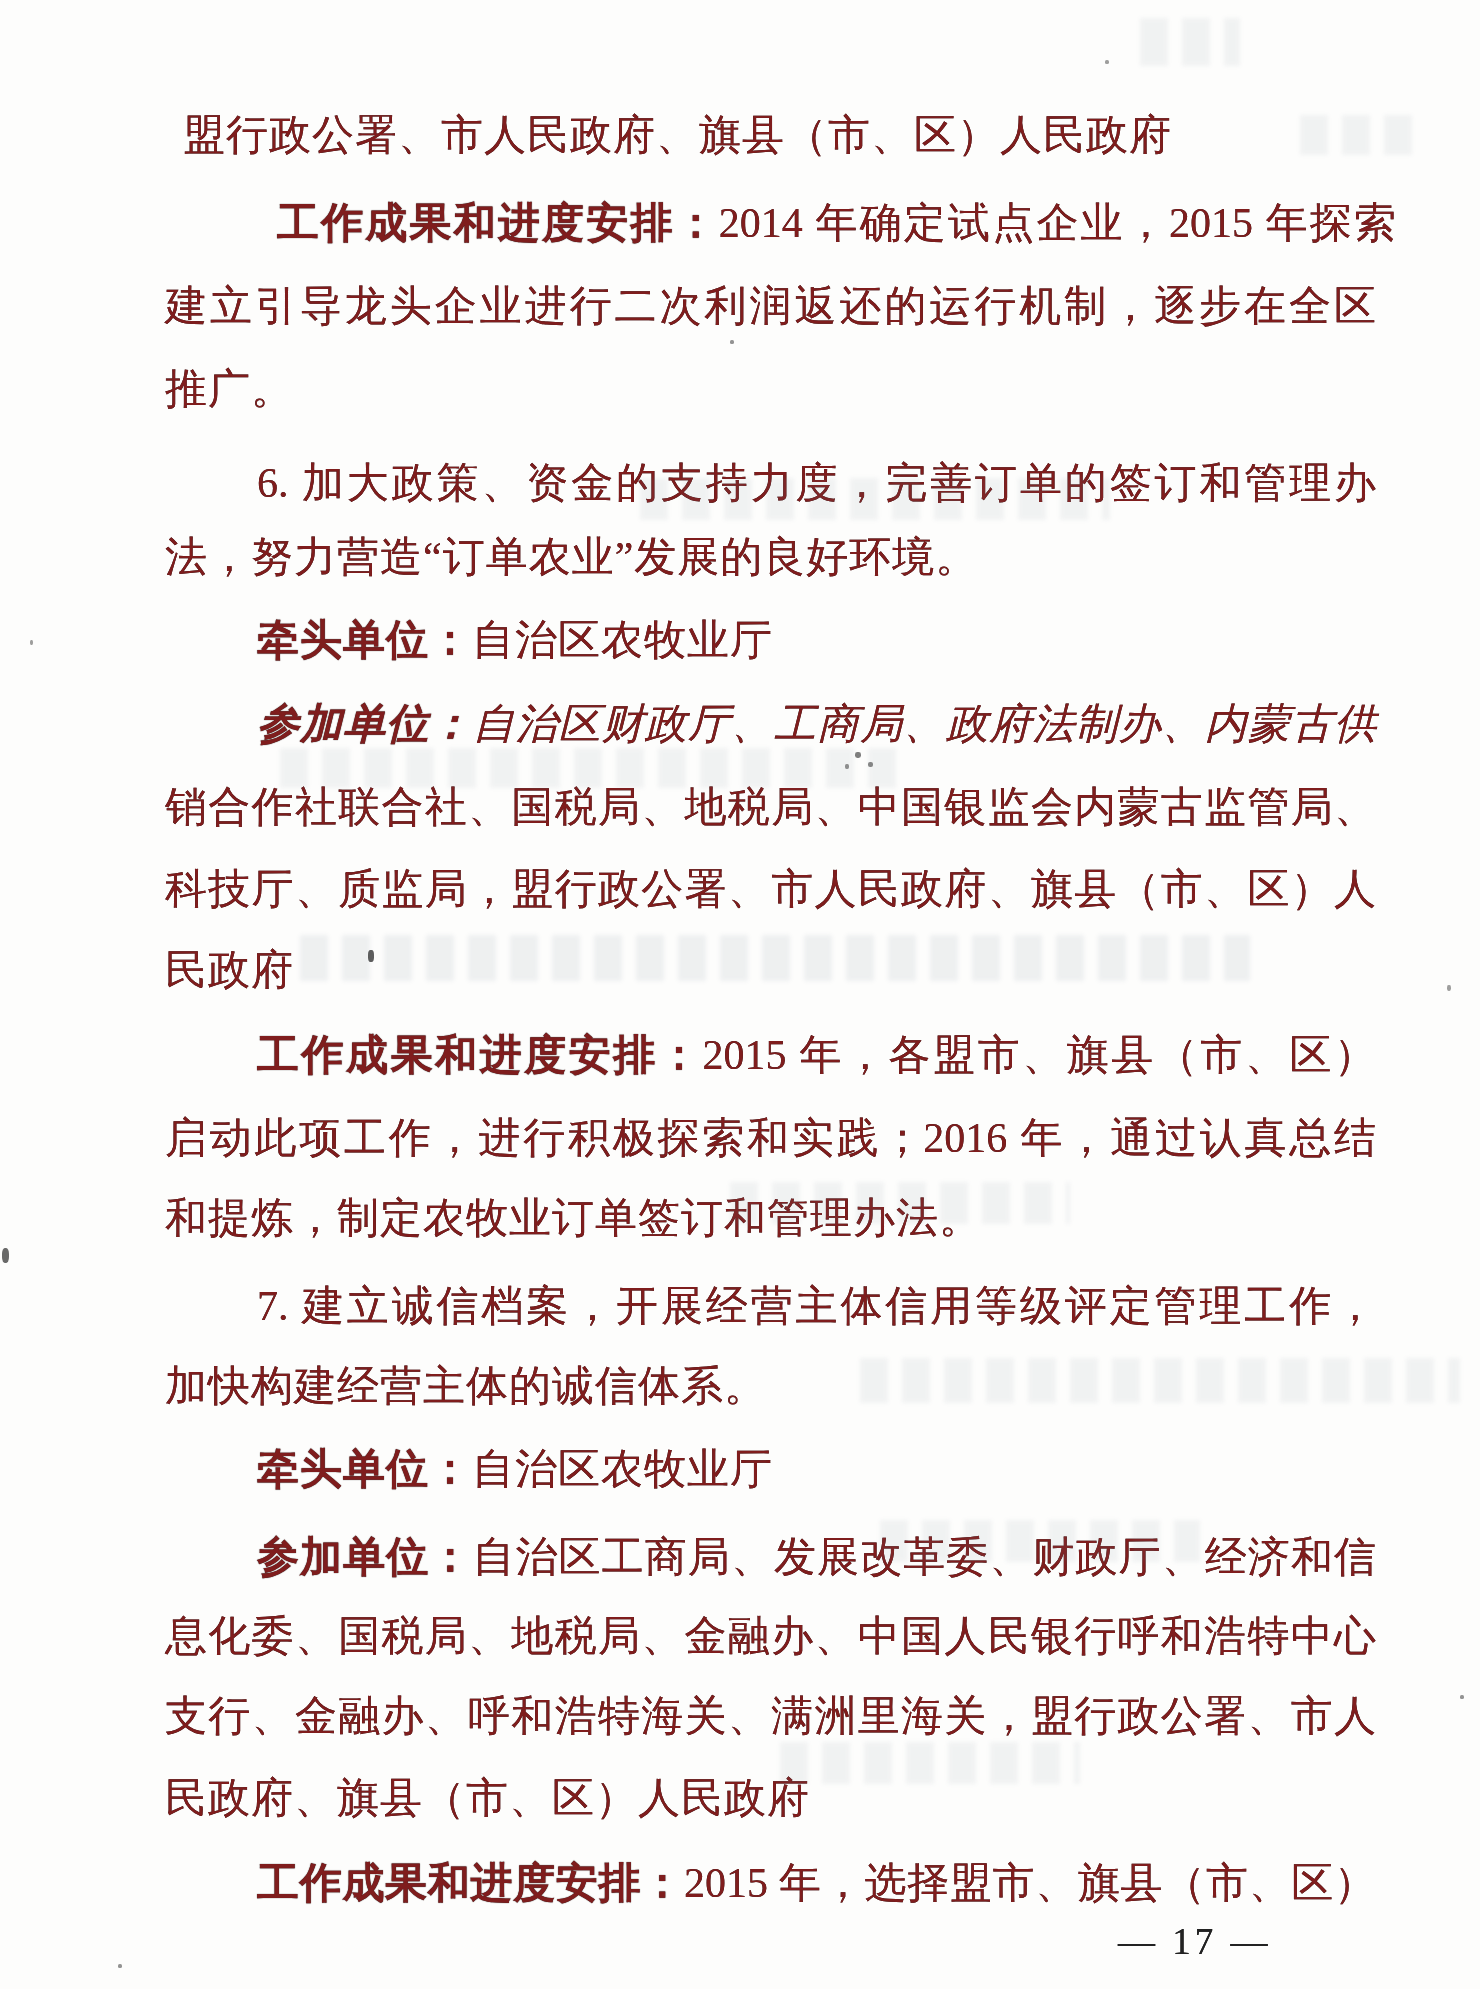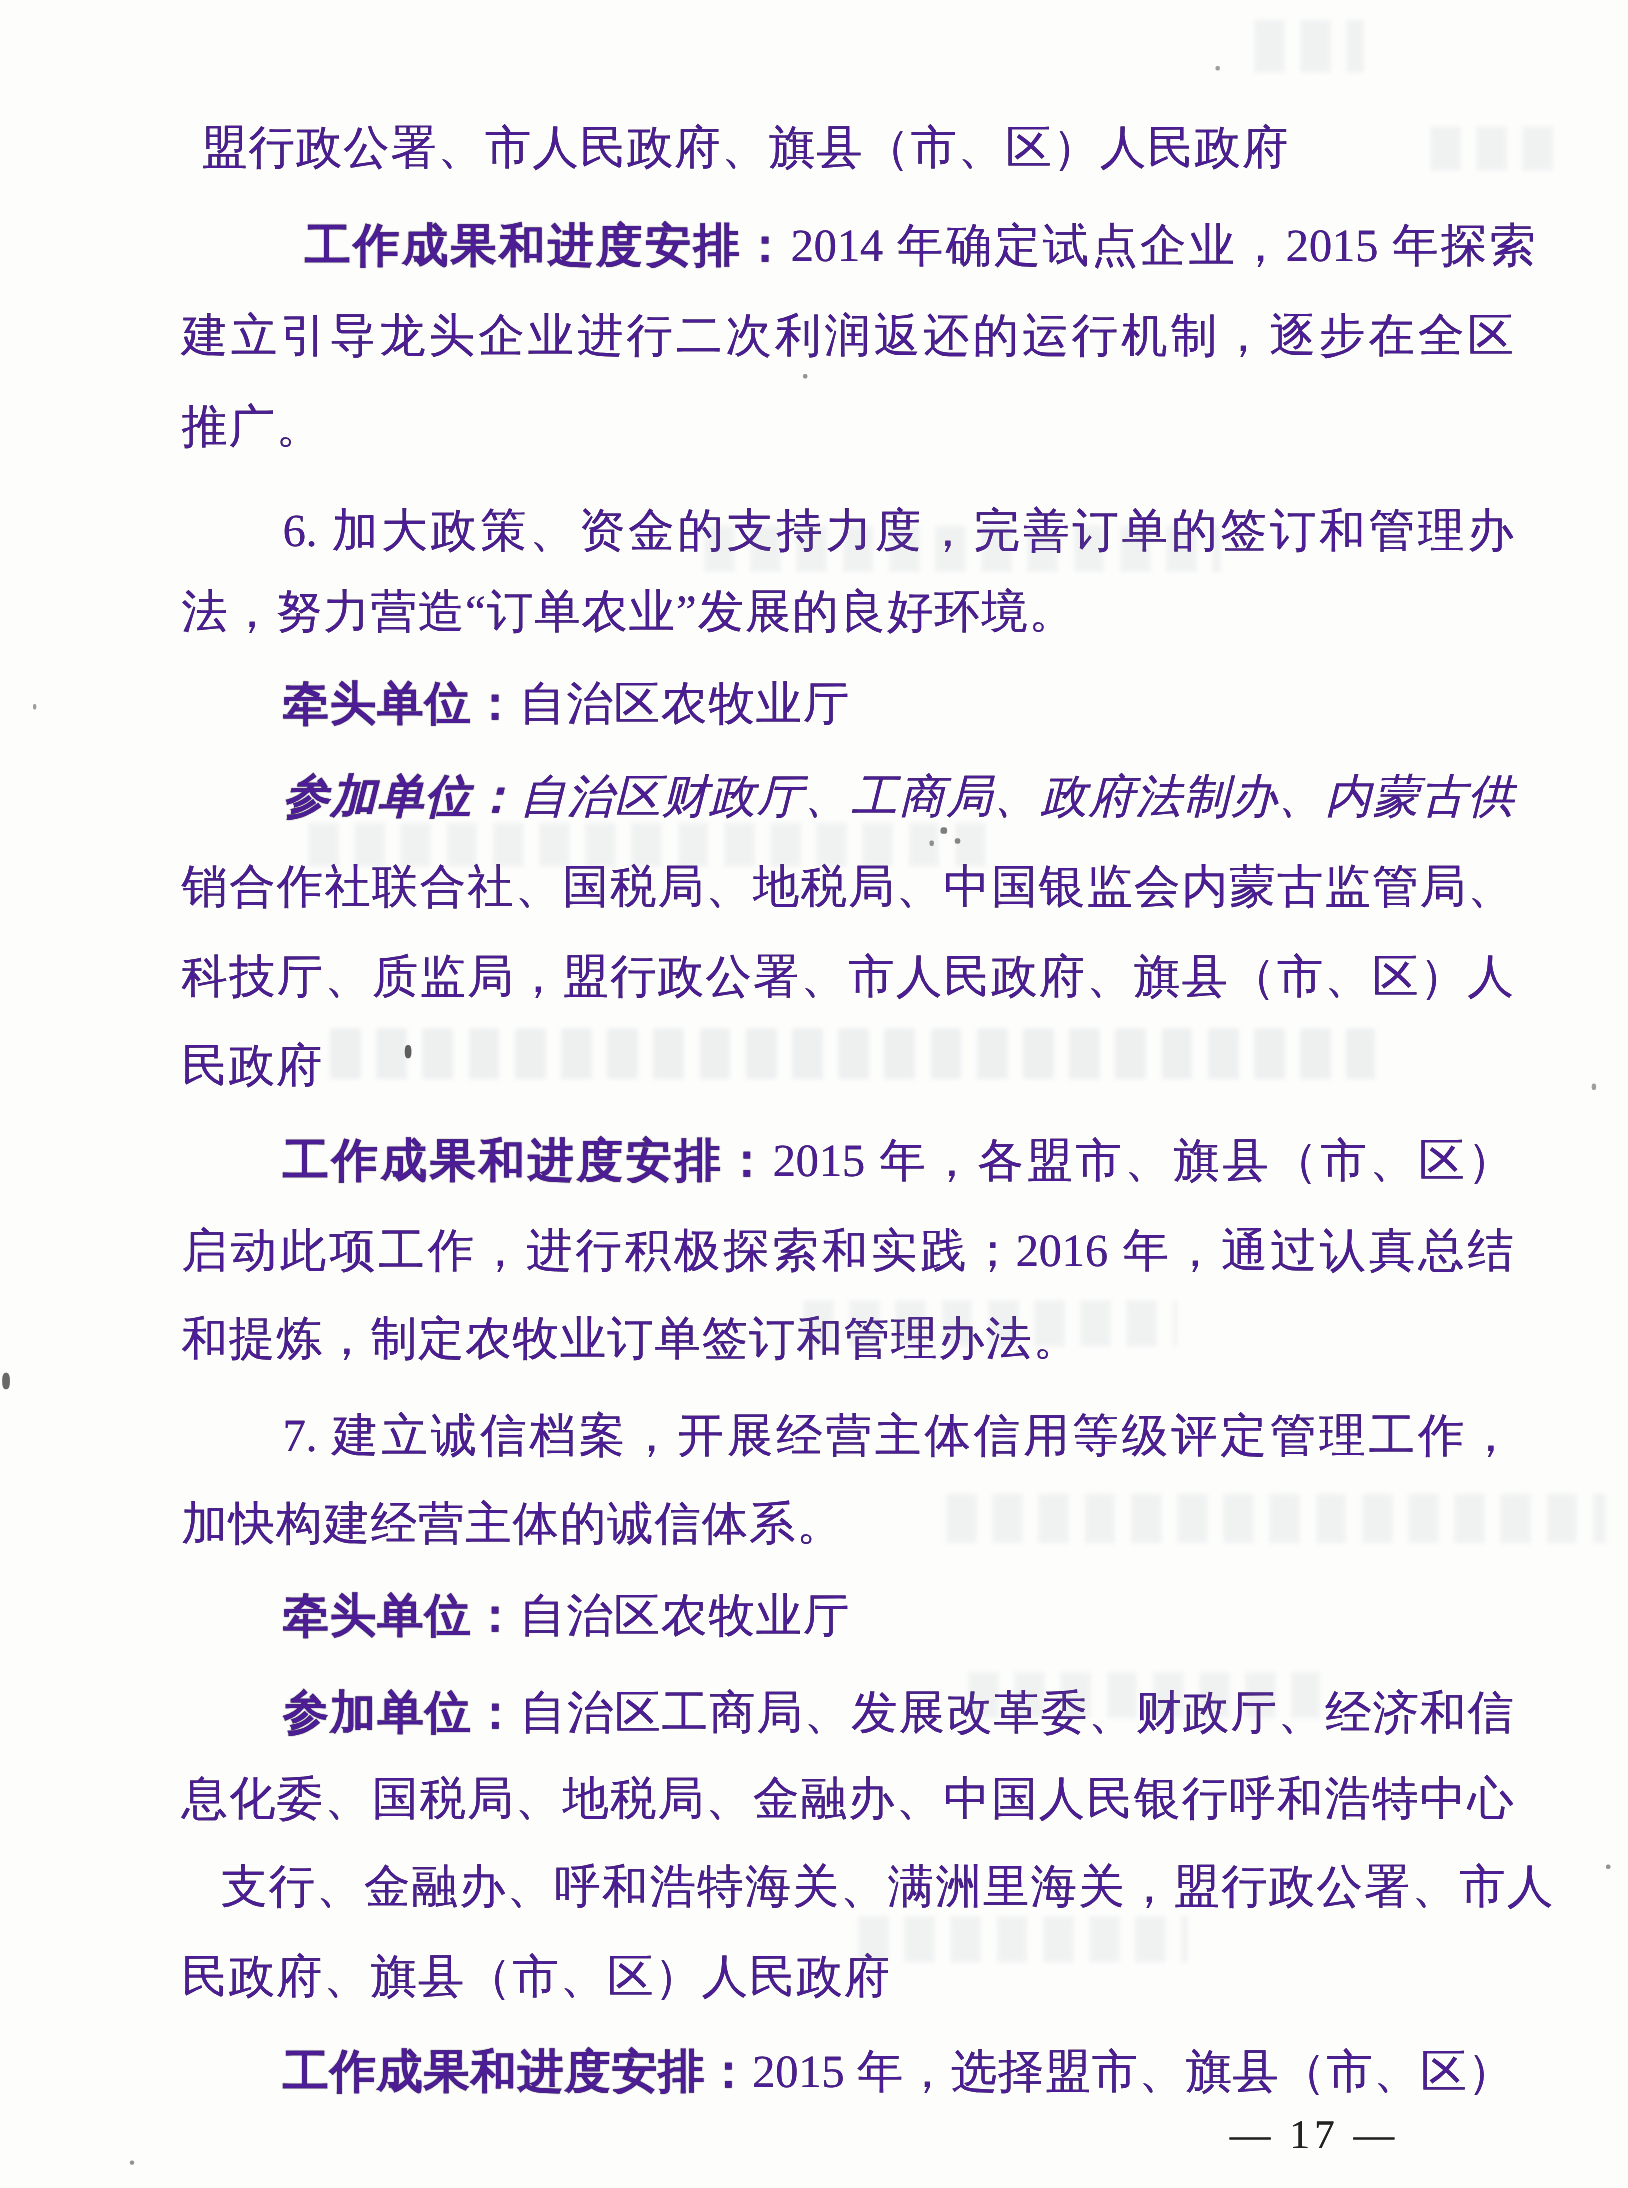--- a/index.html
+++ b/index.html
@@ -11,21 +11,21 @@
     overflow:hidden;
   }
   .page{
     position:absolute;inset:0;
     background:#fdfdfc;
   }
   .line{
     position:absolute;
     left:165px;width:1211px;
     font-size:42px;line-height:58px;
-    color:#4c1d95;
+    color:#7f1d1d;
     letter-spacing:1px;
     text-shadow:0 0 0.6px #111;
     white-space:nowrap;
   }
   .indent{left:257px;width:1119px;}
   .justify{
     white-space:normal;
     text-align:justify;
     text-align-last:justify;
     letter-spacing:0;
@@ -131,21 +131,21 @@
   </div>
 
   <div class="line indent justify" style="top:1528px;">
     <span class="lbl">参加单位：</span><span>自治区工商局、发展改革委、财政厅、经济和信</span>
   </div>
 
   <div class="line justify" style="top:1607px;">
     <span>息化委、国税局、地税局、金融办、中国人民银行呼和浩特中心</span>
   </div>
 
-  <div class="line justify" style="top:1687px;margin-left:36px;">
+  <div class="line justify" style="top:1687px;">
     <span>支行、金融办、呼和浩特海关、满洲里海关，盟行政公署、市人</span>
   </div>
 
   <div class="line" style="top:1769px;">
     <span>民政府、旗县（市、区）人民政府</span>
   </div>
 
   <div class="line indent justify" style="top:1854px;">
     <span class="lbl">工作成果和进度安排：</span><span>2015 年，选择盟市、旗县（市、区）</span>
   </div>

